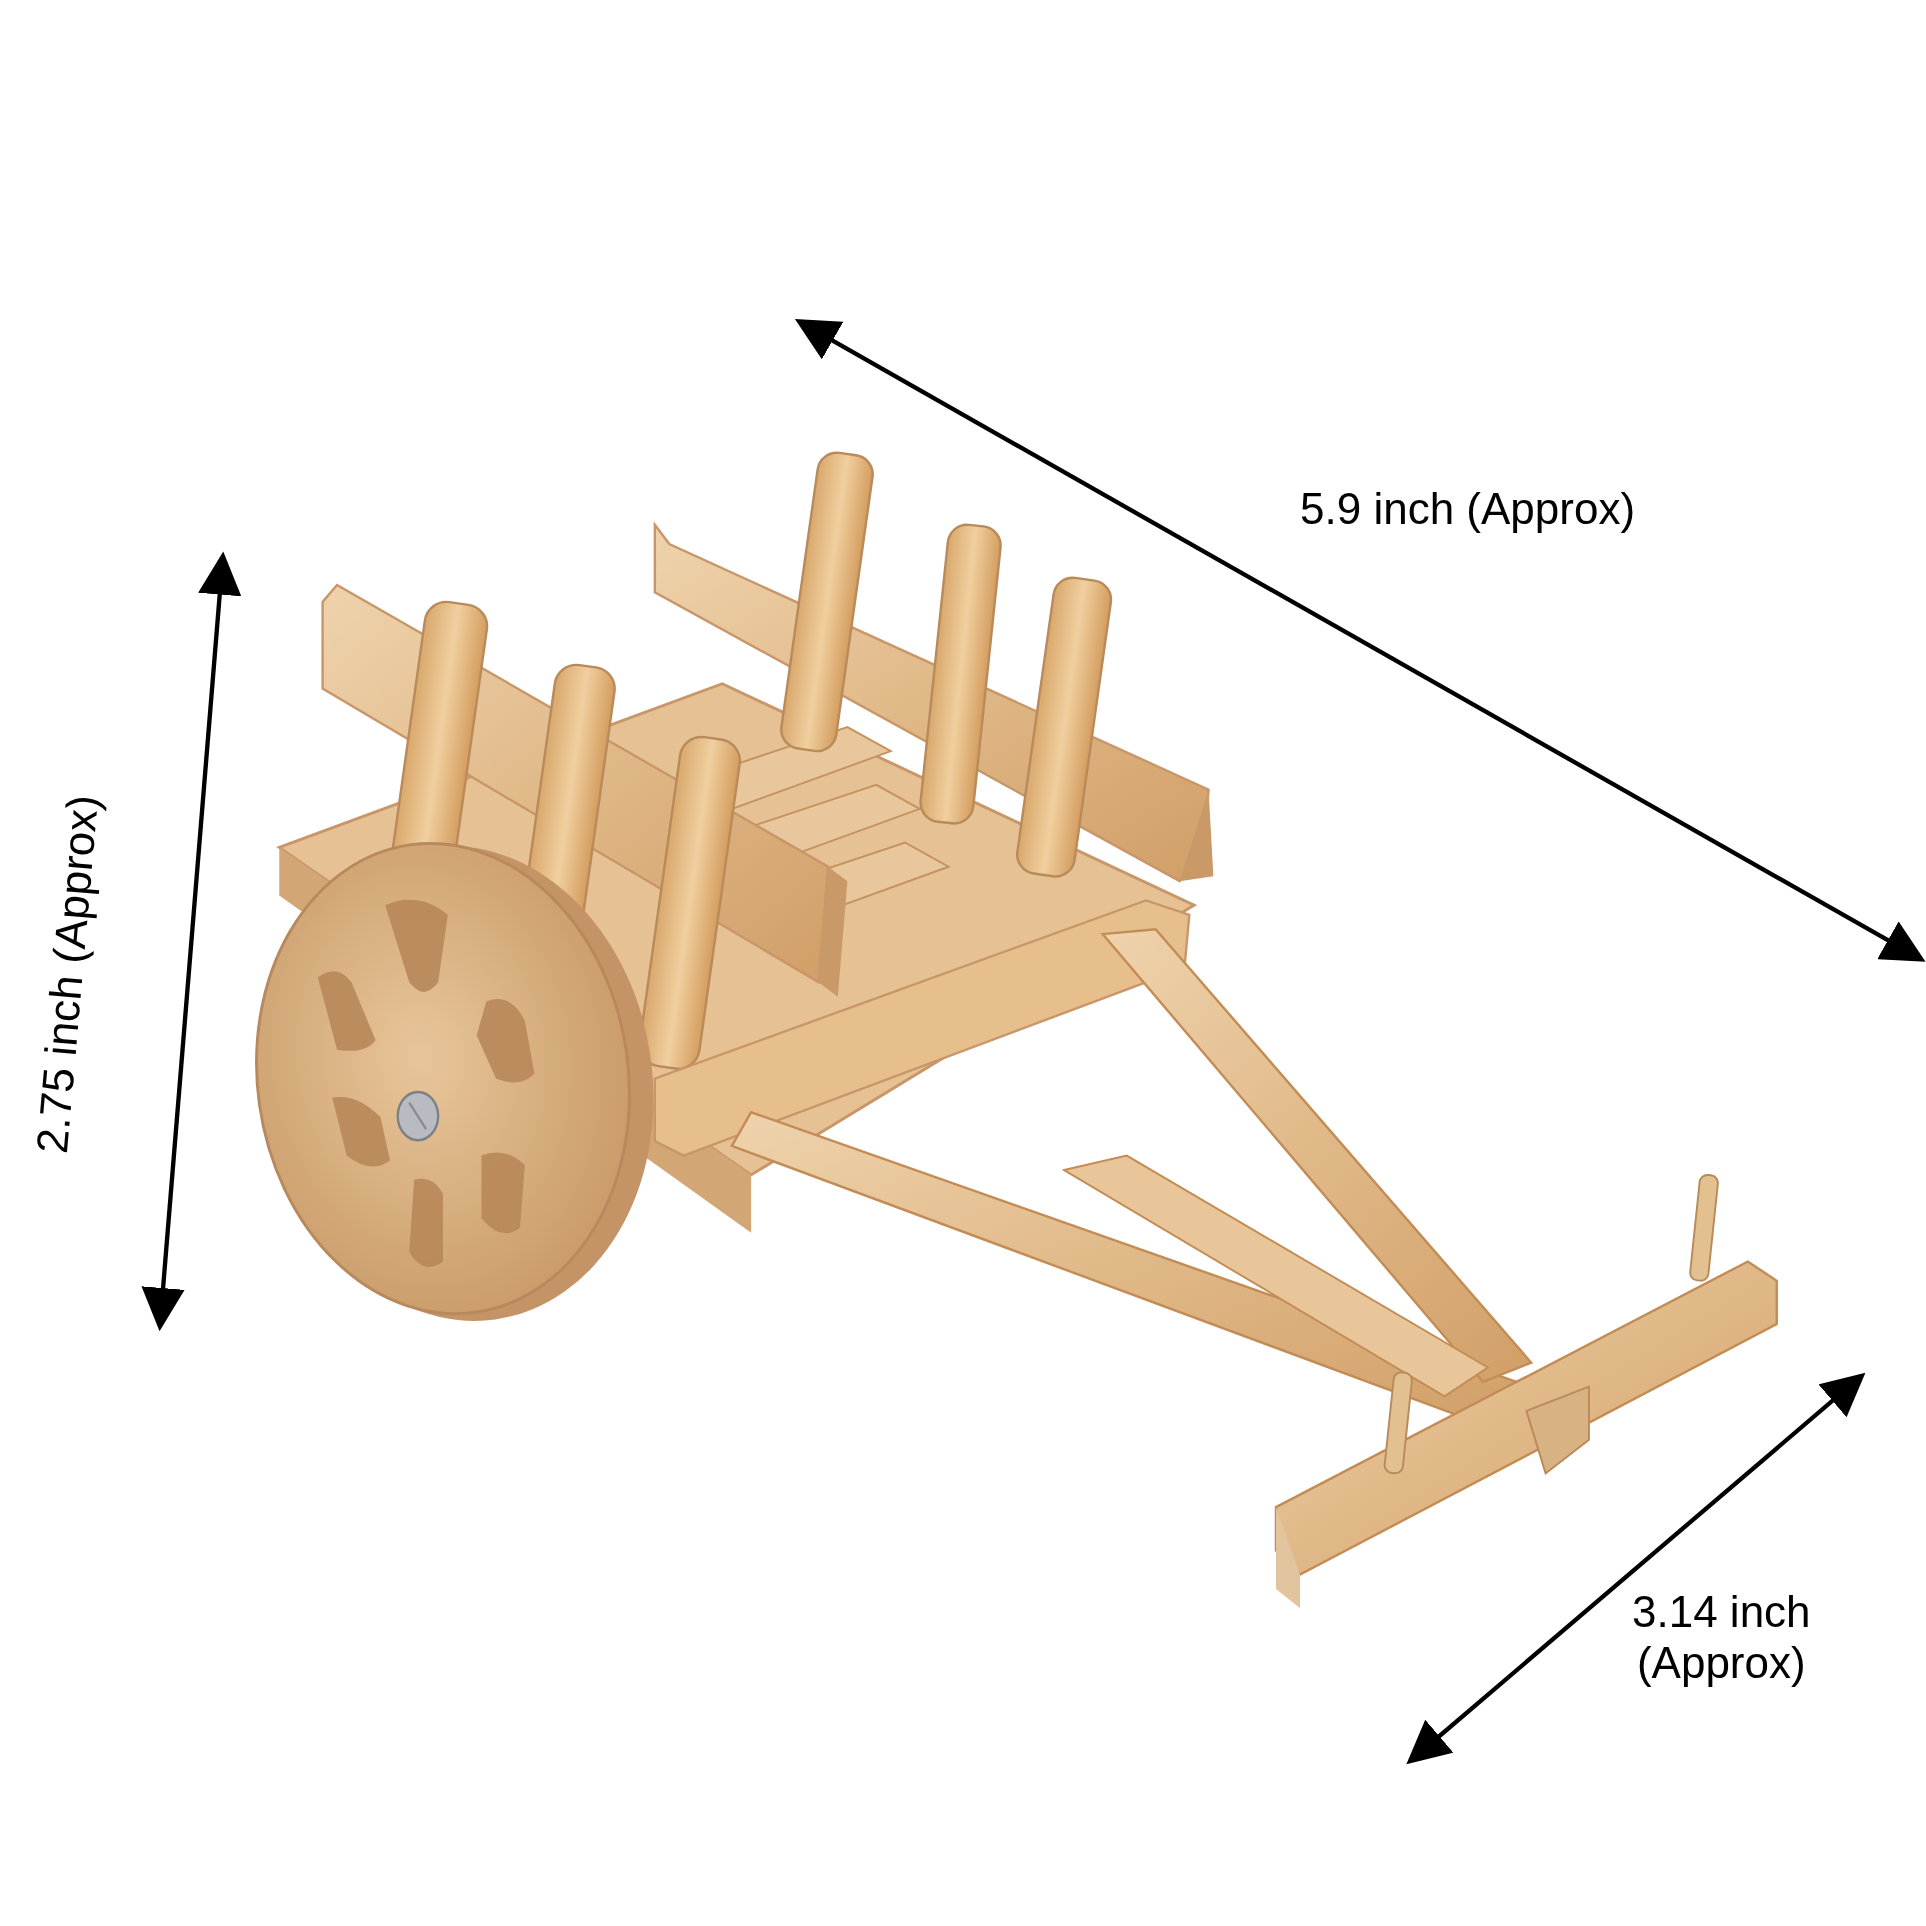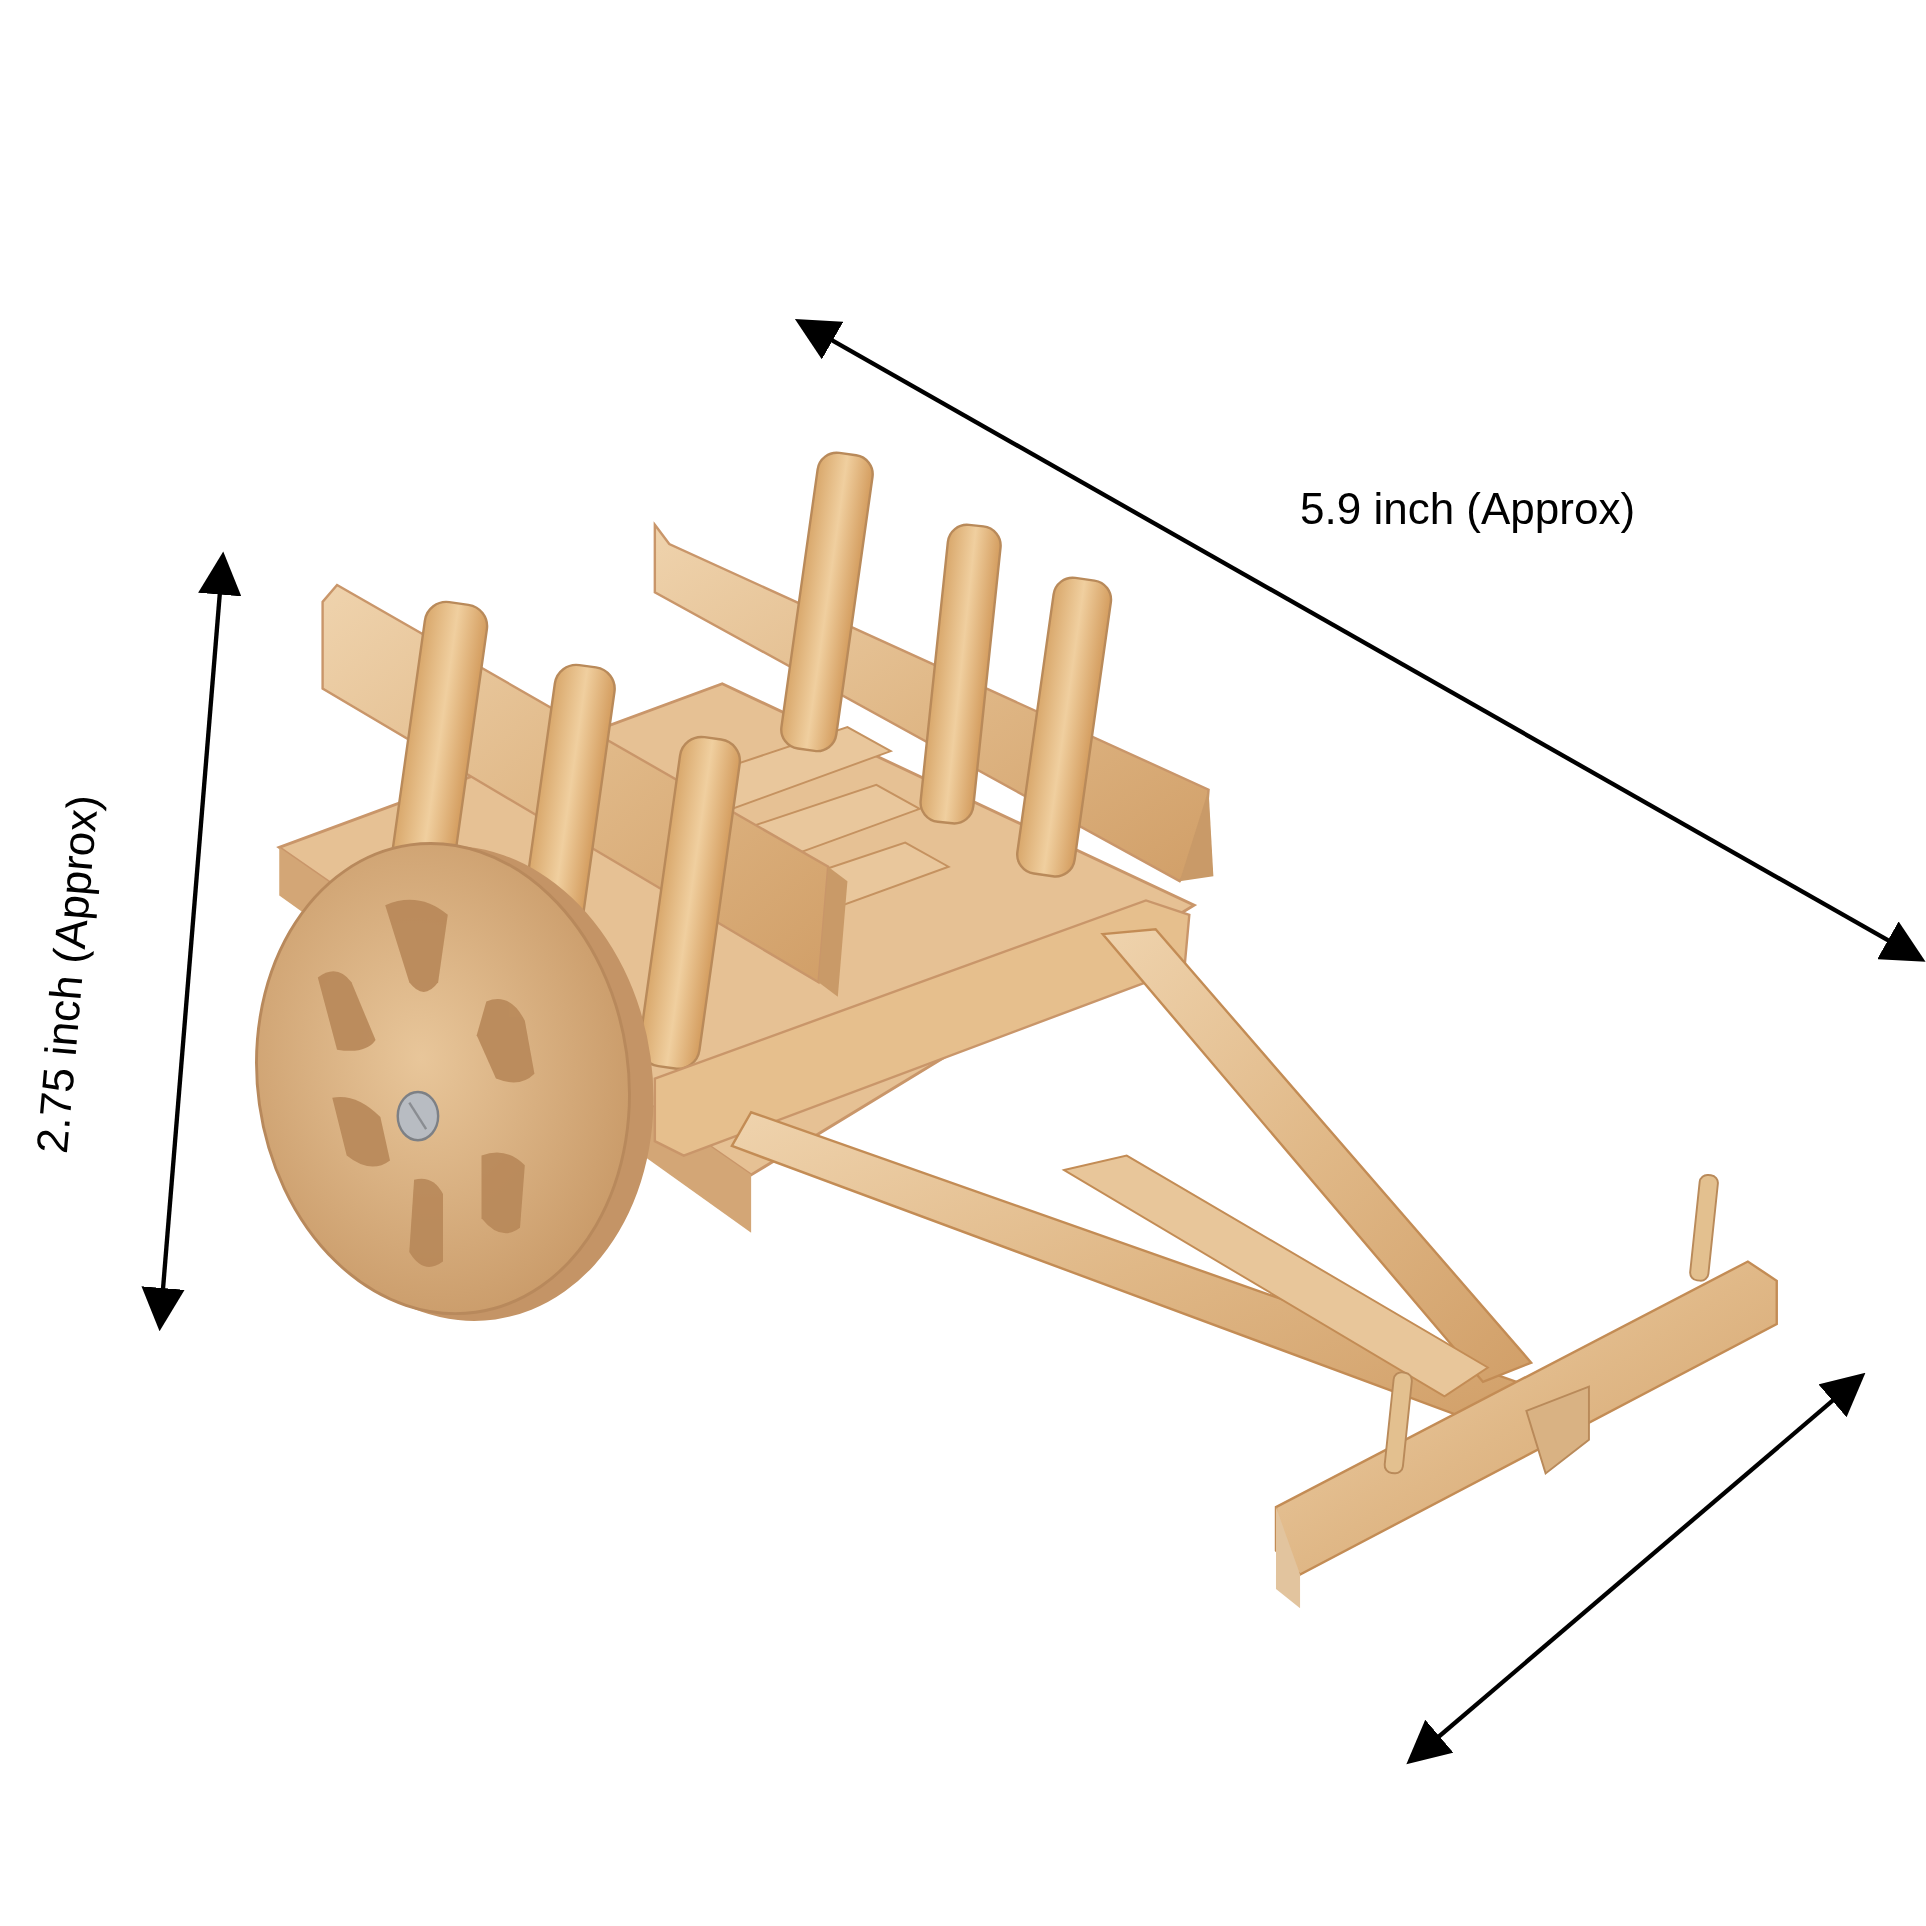--- a/index.html
+++ b/index.html
@@ -107,14 +107,18 @@
       </g>
       <g>
         <ellipse cx="868" cy="2318" rx="42" ry="50" fill="#b8bcc2" stroke="#7d8085" stroke-width="5"></ellipse>
         <line x1="850" y1="2290" x2="885" y2="2345" stroke="#8a8d92" stroke-width="5"></line>
       </g>
     </g>
   </svg>
 
   <div class="label label-length">5.9 inch (Approx)</div>
   <div class="label label-height">2.75 inch (Approx)</div>
+  <div class="label label-width">
+    <span>3.14 inch</span>
+    <span>(Approx)</span>
+  </div>
 </div>
 
 
 </body></html>

